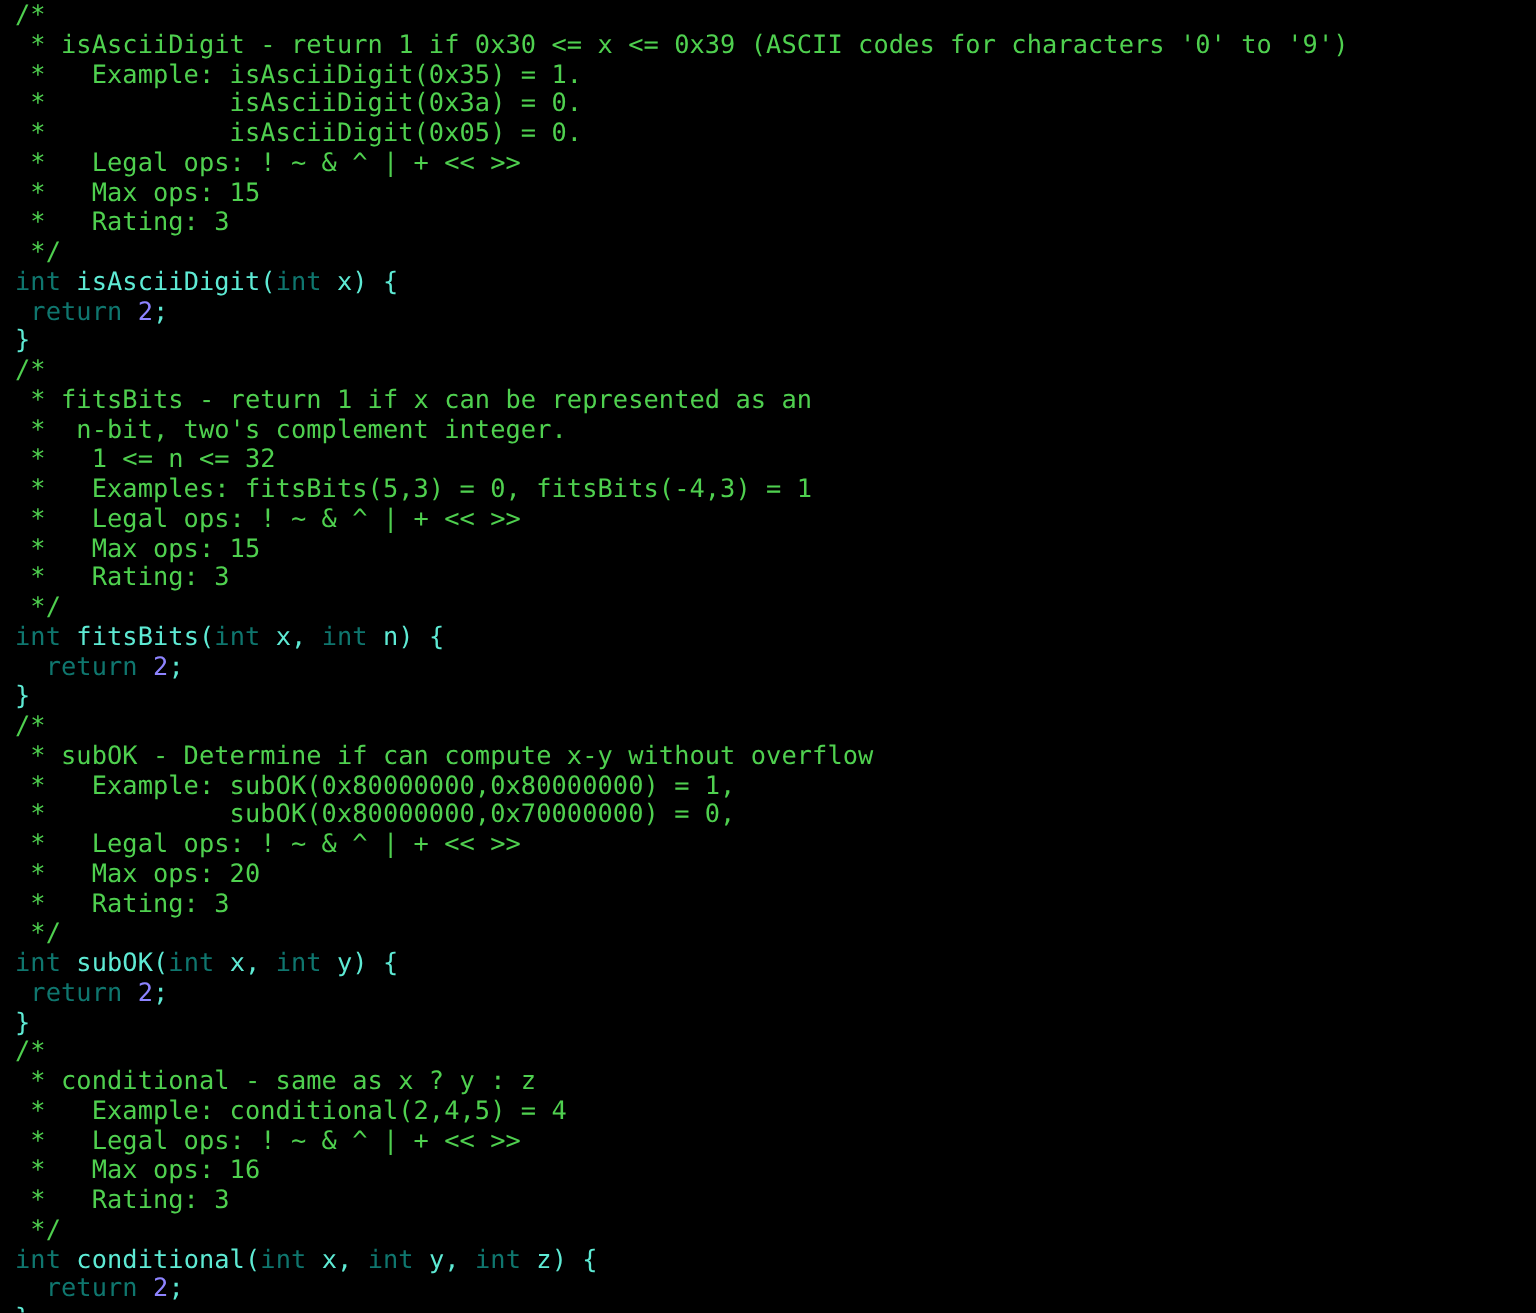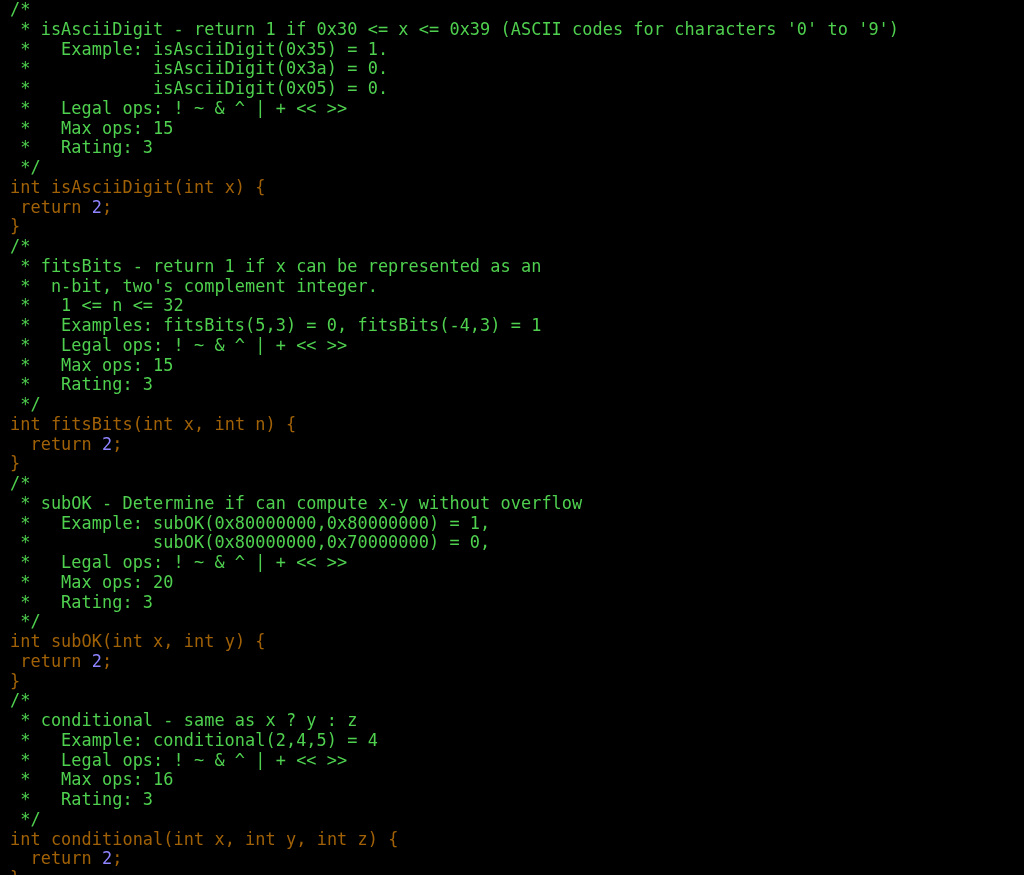--- a/index.html
+++ b/index.html
@@ -23,16 +23,16 @@
       white-space: pre;
       color: #ffffff;
       letter-spacing: 0.05px;
     }
     .line { height: 19.75px; display: block; }
     .cm { color: #4fd04f; }
     .kw { color: #e2359d; }
     .num { color: #8e84ff; }
     .pl { color: #ffffff; }
   </style>
-<style>body{background:#000000}.cm{color:#4fd04f}.kw{color:#a16207}.num{color:#8e84ff}.pl{color:#a16207}</style></head>
+<style>body{background:#000000}.cm{color:#4fd04f}.kw{color:#0f766e}.num{color:#8e84ff}.pl{color:#5eead4}</style></head>
 <body>
 
 <div id="editor"><div class="line"><span class="cm">/*</span></div><div class="line"><span class="cm"> * isAsciiDigit - return 1 if 0x30 &lt;= x &lt;= 0x39 (ASCII codes for characters '0' to '9')</span></div><div class="line"><span class="cm"> *   Example: isAsciiDigit(0x35) = 1.</span></div><div class="line"><span class="cm"> *            isAsciiDigit(0x3a) = 0.</span></div><div class="line"><span class="cm"> *            isAsciiDigit(0x05) = 0.</span></div><div class="line"><span class="cm"> *   Legal ops: ! ~ &amp; ^ | + &lt;&lt; &gt;&gt;</span></div><div class="line"><span class="cm"> *   Max ops: 15</span></div><div class="line"><span class="cm"> *   Rating: 3</span></div><div class="line"><span class="cm"> */</span></div><div class="line"><span class="kw">int</span><span class="pl"> isAsciiDigit(</span><span class="kw">int</span><span class="pl"> x) {</span></div><div class="line"><span class="pl"> </span><span class="kw">return</span><span class="pl"> </span><span class="num">2</span><span class="pl">;</span></div><div class="line"><span class="pl">}</span></div><div class="line"><span class="cm">/*</span></div><div class="line"><span class="cm"> * fitsBits - return 1 if x can be represented as an</span></div><div class="line"><span class="cm"> *  n-bit, two's complement integer.</span></div><div class="line"><span class="cm"> *   1 &lt;= n &lt;= 32</span></div><div class="line"><span class="cm"> *   Examples: fitsBits(5,3) = 0, fitsBits(-4,3) = 1</span></div><div class="line"><span class="cm"> *   Legal ops: ! ~ &amp; ^ | + &lt;&lt; &gt;&gt;</span></div><div class="line"><span class="cm"> *   Max ops: 15</span></div><div class="line"><span class="cm"> *   Rating: 3</span></div><div class="line"><span class="cm"> */</span></div><div class="line"><span class="kw">int</span><span class="pl"> fitsBits(</span><span class="kw">int</span><span class="pl"> x, </span><span class="kw">int</span><span class="pl"> n) {</span></div><div class="line"><span class="pl">  </span><span class="kw">return</span><span class="pl"> </span><span class="num">2</span><span class="pl">;</span></div><div class="line"><span class="pl">}</span></div><div class="line"><span class="cm">/*</span></div><div class="line"><span class="cm"> * subOK - Determine if can compute x-y without overflow</span></div><div class="line"><span class="cm"> *   Example: subOK(0x80000000,0x80000000) = 1,</span></div><div class="line"><span class="cm"> *            subOK(0x80000000,0x70000000) = 0,</span></div><div class="line"><span class="cm"> *   Legal ops: ! ~ &amp; ^ | + &lt;&lt; &gt;&gt;</span></div><div class="line"><span class="cm"> *   Max ops: 20</span></div><div class="line"><span class="cm"> *   Rating: 3</span></div><div class="line"><span class="cm"> */</span></div><div class="line"><span class="kw">int</span><span class="pl"> subOK(</span><span class="kw">int</span><span class="pl"> x, </span><span class="kw">int</span><span class="pl"> y) {</span></div><div class="line"><span class="pl"> </span><span class="kw">return</span><span class="pl"> </span><span class="num">2</span><span class="pl">;</span></div><div class="line"><span class="pl">}</span></div><div class="line"><span class="cm">/*</span></div><div class="line"><span class="cm"> * conditional - same as x ? y : z</span></div><div class="line"><span class="cm"> *   Example: conditional(2,4,5) = 4</span></div><div class="line"><span class="cm"> *   Legal ops: ! ~ &amp; ^ | + &lt;&lt; &gt;&gt;</span></div><div class="line"><span class="cm"> *   Max ops: 16</span></div><div class="line"><span class="cm"> *   Rating: 3</span></div><div class="line"><span class="cm"> */</span></div><div class="line"><span class="kw">int</span><span class="pl"> conditional(</span><span class="kw">int</span><span class="pl"> x, </span><span class="kw">int</span><span class="pl"> y, </span><span class="kw">int</span><span class="pl"> z) {</span></div><div class="line"><span class="pl">  </span><span class="kw">return</span><span class="pl"> </span><span class="num">2</span><span class="pl">;</span></div><div class="line"><span class="pl">}</span></div></div>
 
 </body></html>

